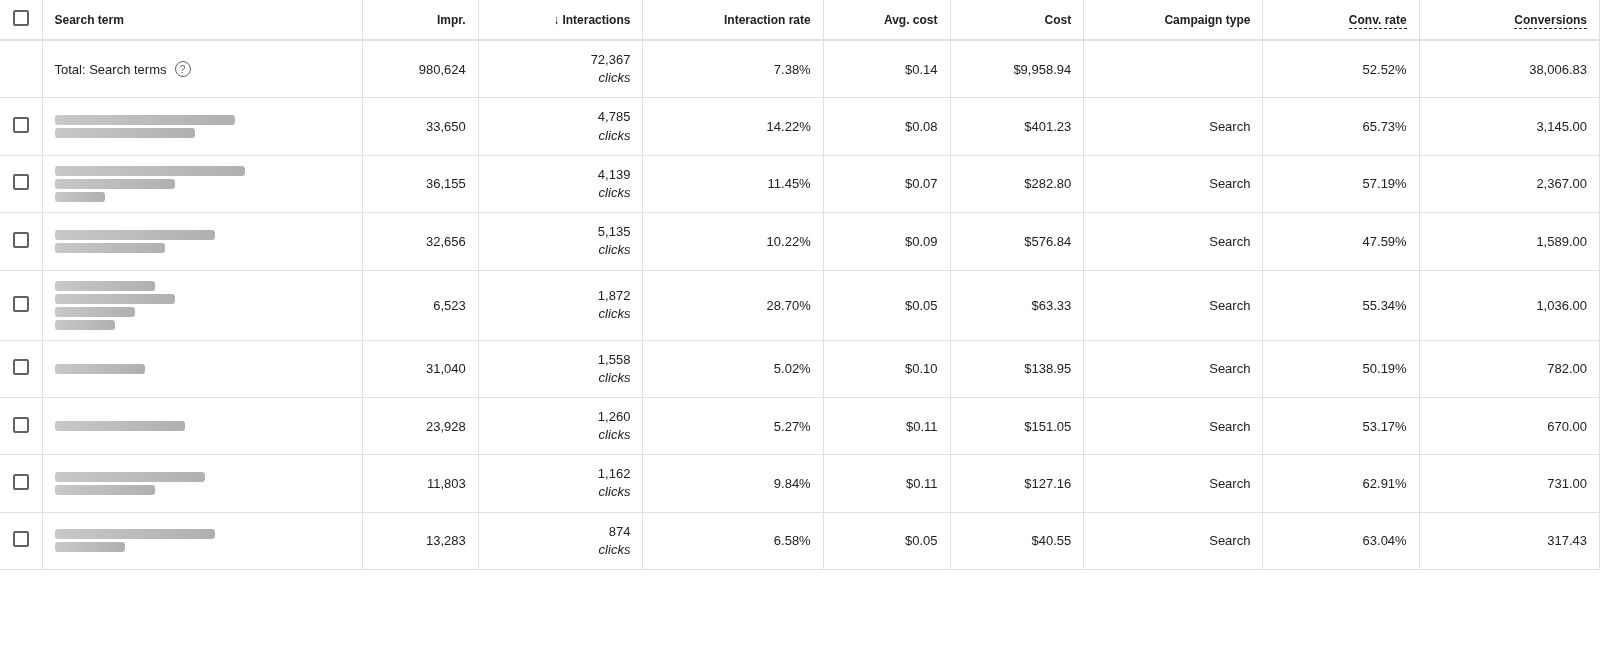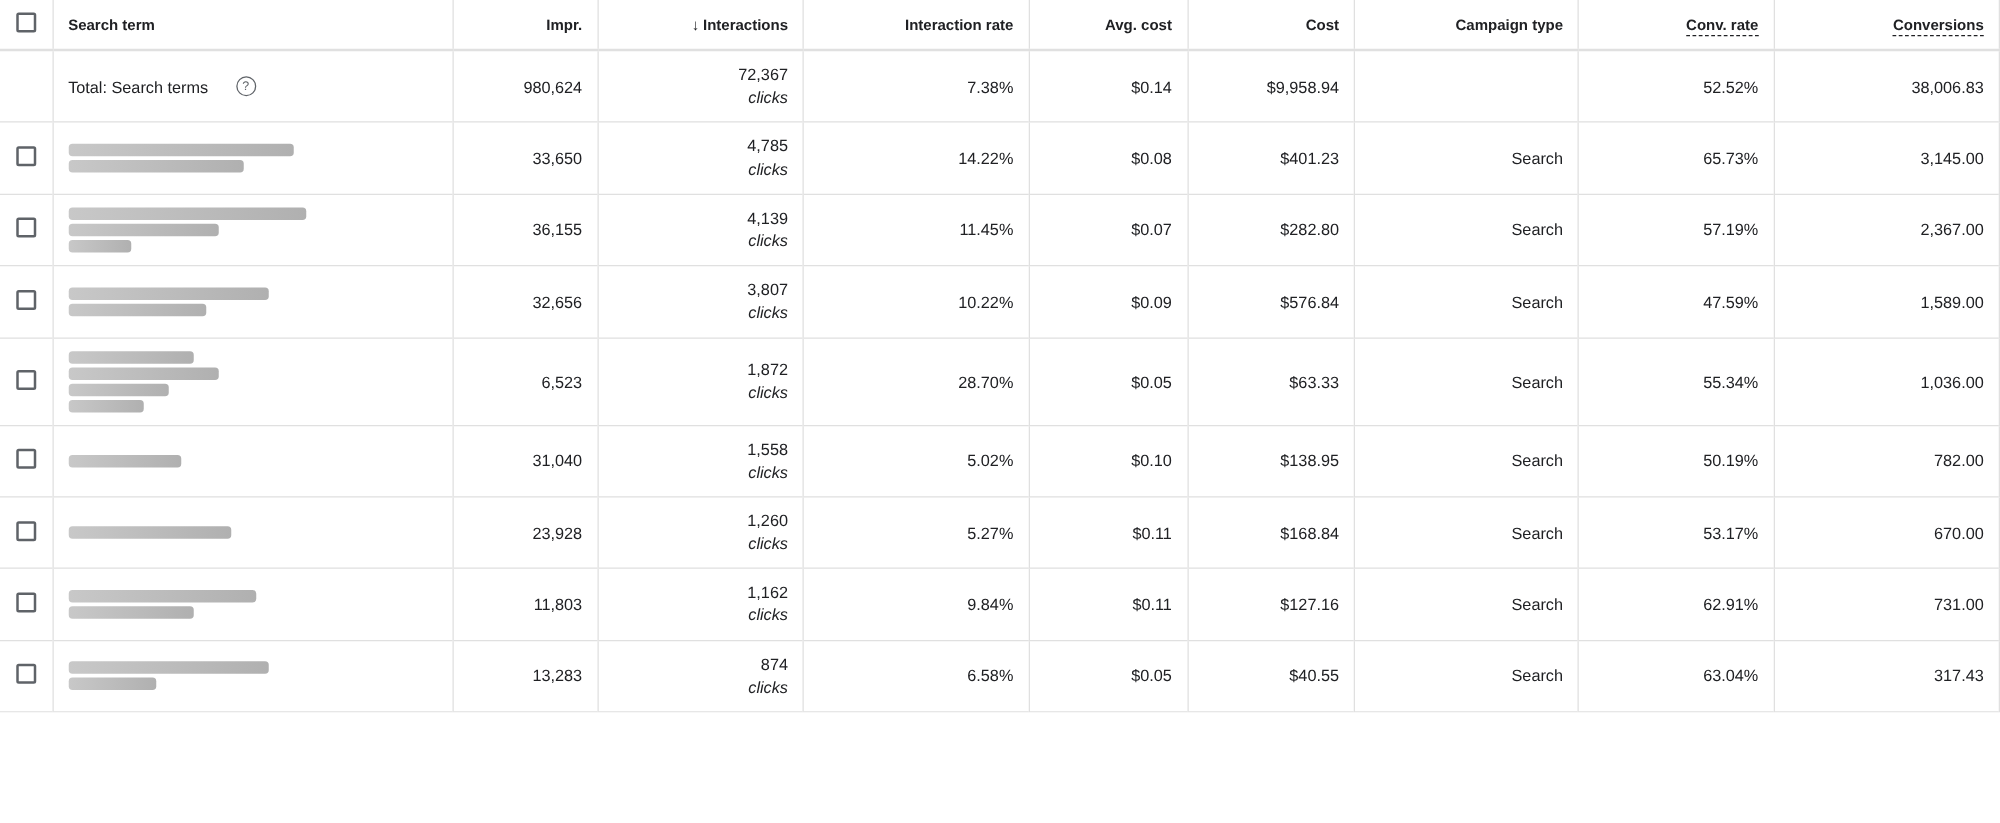--- a/index.html
+++ b/index.html
@@ -94,21 +94,21 @@
       border: 2px solid #5f6368;
       display: inline-block;
       border-radius: 2px;
       cursor: pointer;
       background: #fff;
     }
     
     .total-label {
       display: flex;
       align-items: center;
-      gap: 22px;
+      gap: 8px;
       font-size: 13px;
     }
     
     .help-icon {
       width: 16px;
       height: 16px;
       border: 1.5px solid #5f6368;
       border-radius: 50%;
       display: inline-flex;
       align-items: center;
@@ -248,21 +248,21 @@
           <td class="checkbox-cell"><span class="checkbox"></span></td>
           <td class="search-term-col">
             <div class="search-term-content">
               <span class="blurred-line" style="width: 160px;"></span>
               <span class="blurred-line" style="width: 110px;"></span>
             </div>
           </td>
           <td>32,656</td>
           <td>
             <div class="interactions-cell">
-              <span class="interactions-num">3,807</span>
+              <span class="interactions-num">5,135</span>
               <span class="clicks-word">clicks</span>
             </div>
           </td>
           <td>10.22%</td>
           <td>$0.09</td>
           <td>$576.84</td>
           <td>Search</td>
           <td>47.59%</td>
           <td>1,589.00</td>
         </tr>
@@ -320,21 +320,21 @@
           </td>
           <td>23,928</td>
           <td>
             <div class="interactions-cell">
               <span class="interactions-num">1,260</span>
               <span class="clicks-word">clicks</span>
             </div>
           </td>
           <td>5.27%</td>
           <td>$0.11</td>
-          <td>$168.84</td>
+          <td>$151.05</td>
           <td>Search</td>
           <td>53.17%</td>
           <td>670.00</td>
         </tr>
         <tr>
           <td class="checkbox-cell"><span class="checkbox"></span></td>
           <td class="search-term-col">
             <div class="search-term-content">
               <span class="blurred-line" style="width: 150px;"></span>
               <span class="blurred-line" style="width: 100px;"></span>

